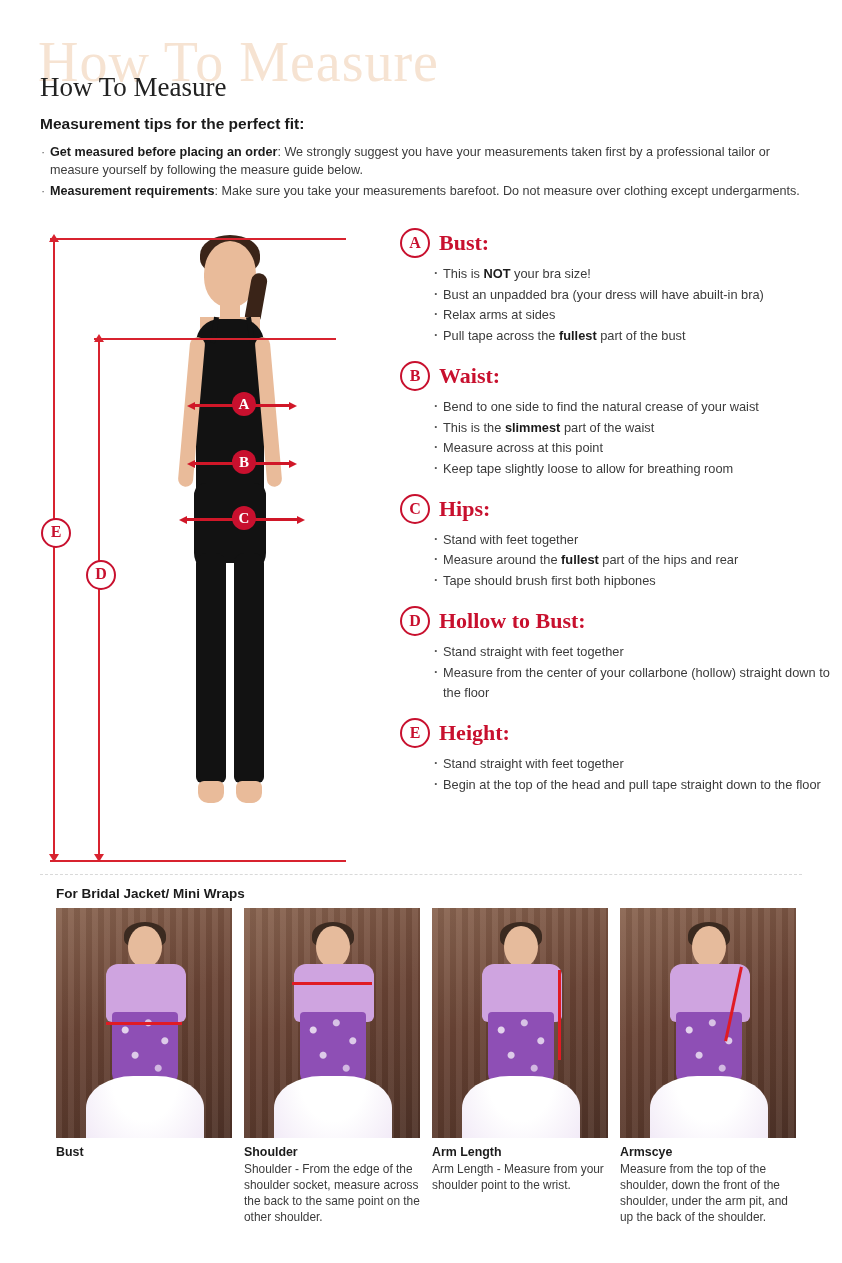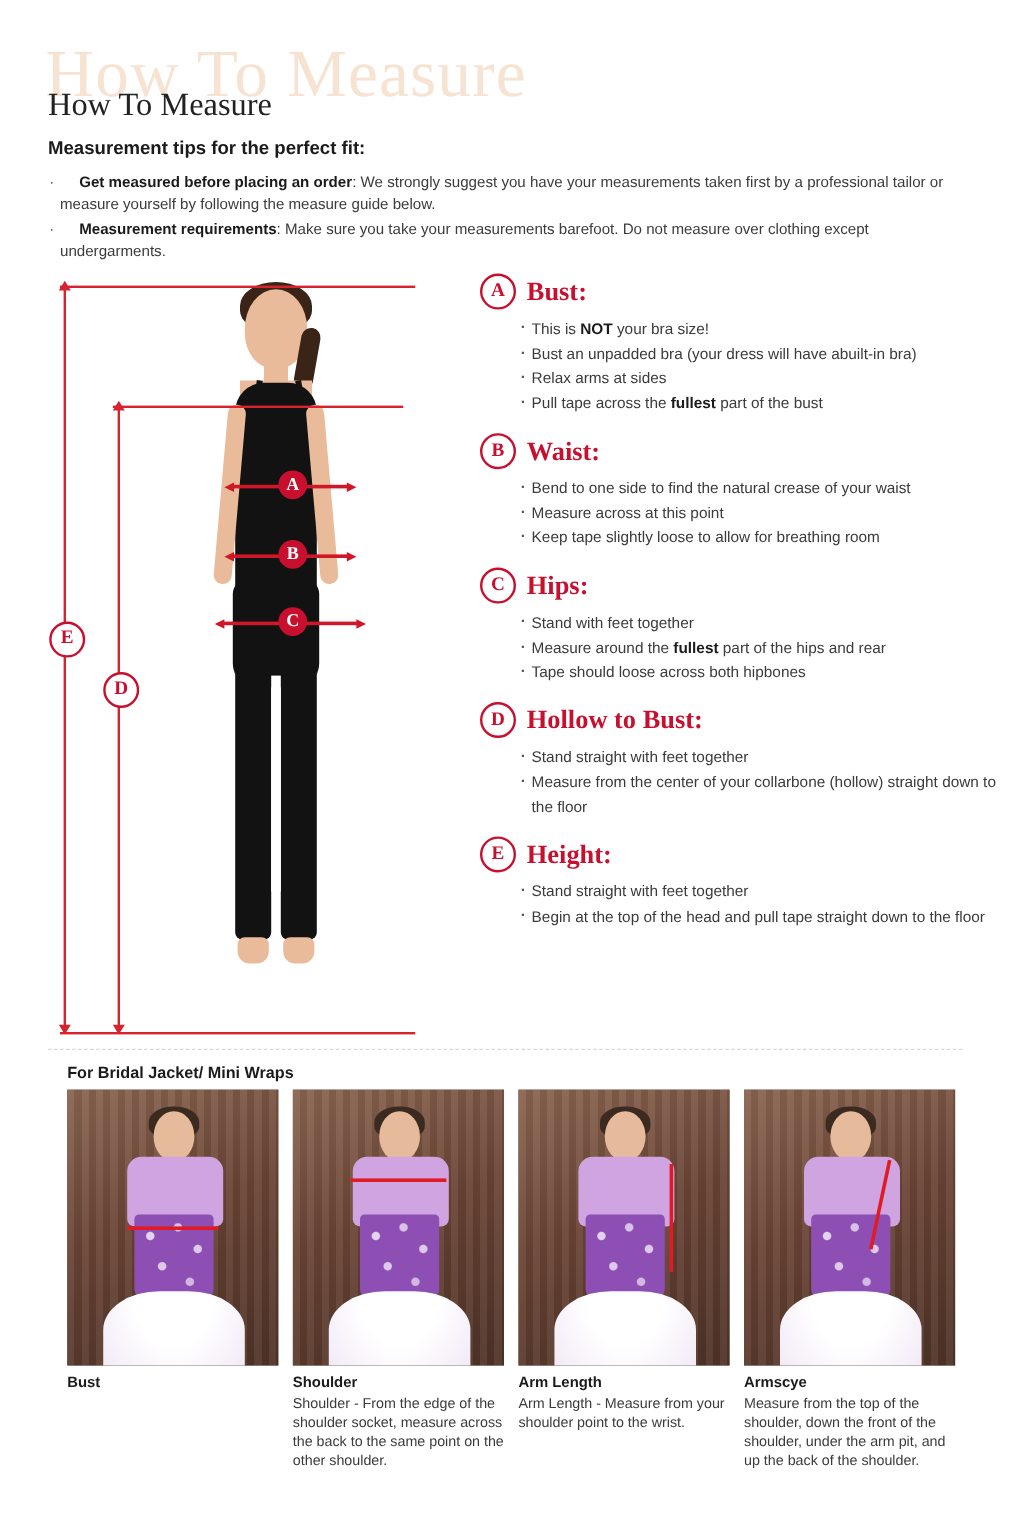--- a/index.html
+++ b/index.html
@@ -52,21 +52,20 @@
   }
   .tip {
     position: absolute;
     font-size: 12.6px;
     line-height: 1.45;
     color: #3b3b3b;
   }
   .tip .lead {
     font-weight: bold;
     color: #1b1b1b;
-    margin-left: 16px;
   }
   .tip .bullet {
     position: absolute;
     left: -9px;
     top: 0;
     color: #666;
   }
   #tip-1 { left: 50px; top: 143px; width: 745px; }
   #tip-2 { left: 50px; top: 182px; width: 760px; }
 
@@ -520,34 +519,35 @@
       </ul>
     </div>
 
     <div class="section">
       <div class="sec-head">
         <div class="sec-badge">B</div>
         <div class="sec-title">Waist:</div>
       </div>
       <ul class="sec-list">
         <li>Bend to one side to find the natural crease of your waist</li>
+        <li>This is the <b>slimmest</b> part of the waist</li>
         <li>Measure across at this point</li>
         <li>Keep tape slightly loose to allow for breathing room</li>
       </ul>
     </div>
 
     <div class="section">
       <div class="sec-head">
         <div class="sec-badge">C</div>
         <div class="sec-title">Hips:</div>
       </div>
       <ul class="sec-list">
         <li>Stand with feet together</li>
         <li>Measure around the <b>fullest</b> part of the hips and rear</li>
-        <li>Tape should loose across both hipbones</li>
+        <li>Tape should brush first both hipbones</li>
       </ul>
     </div>
 
     <div class="section">
       <div class="sec-head">
         <div class="sec-badge">D</div>
         <div class="sec-title">Hollow to Bust:</div>
       </div>
       <ul class="sec-list">
         <li>Stand straight with feet together</li>

